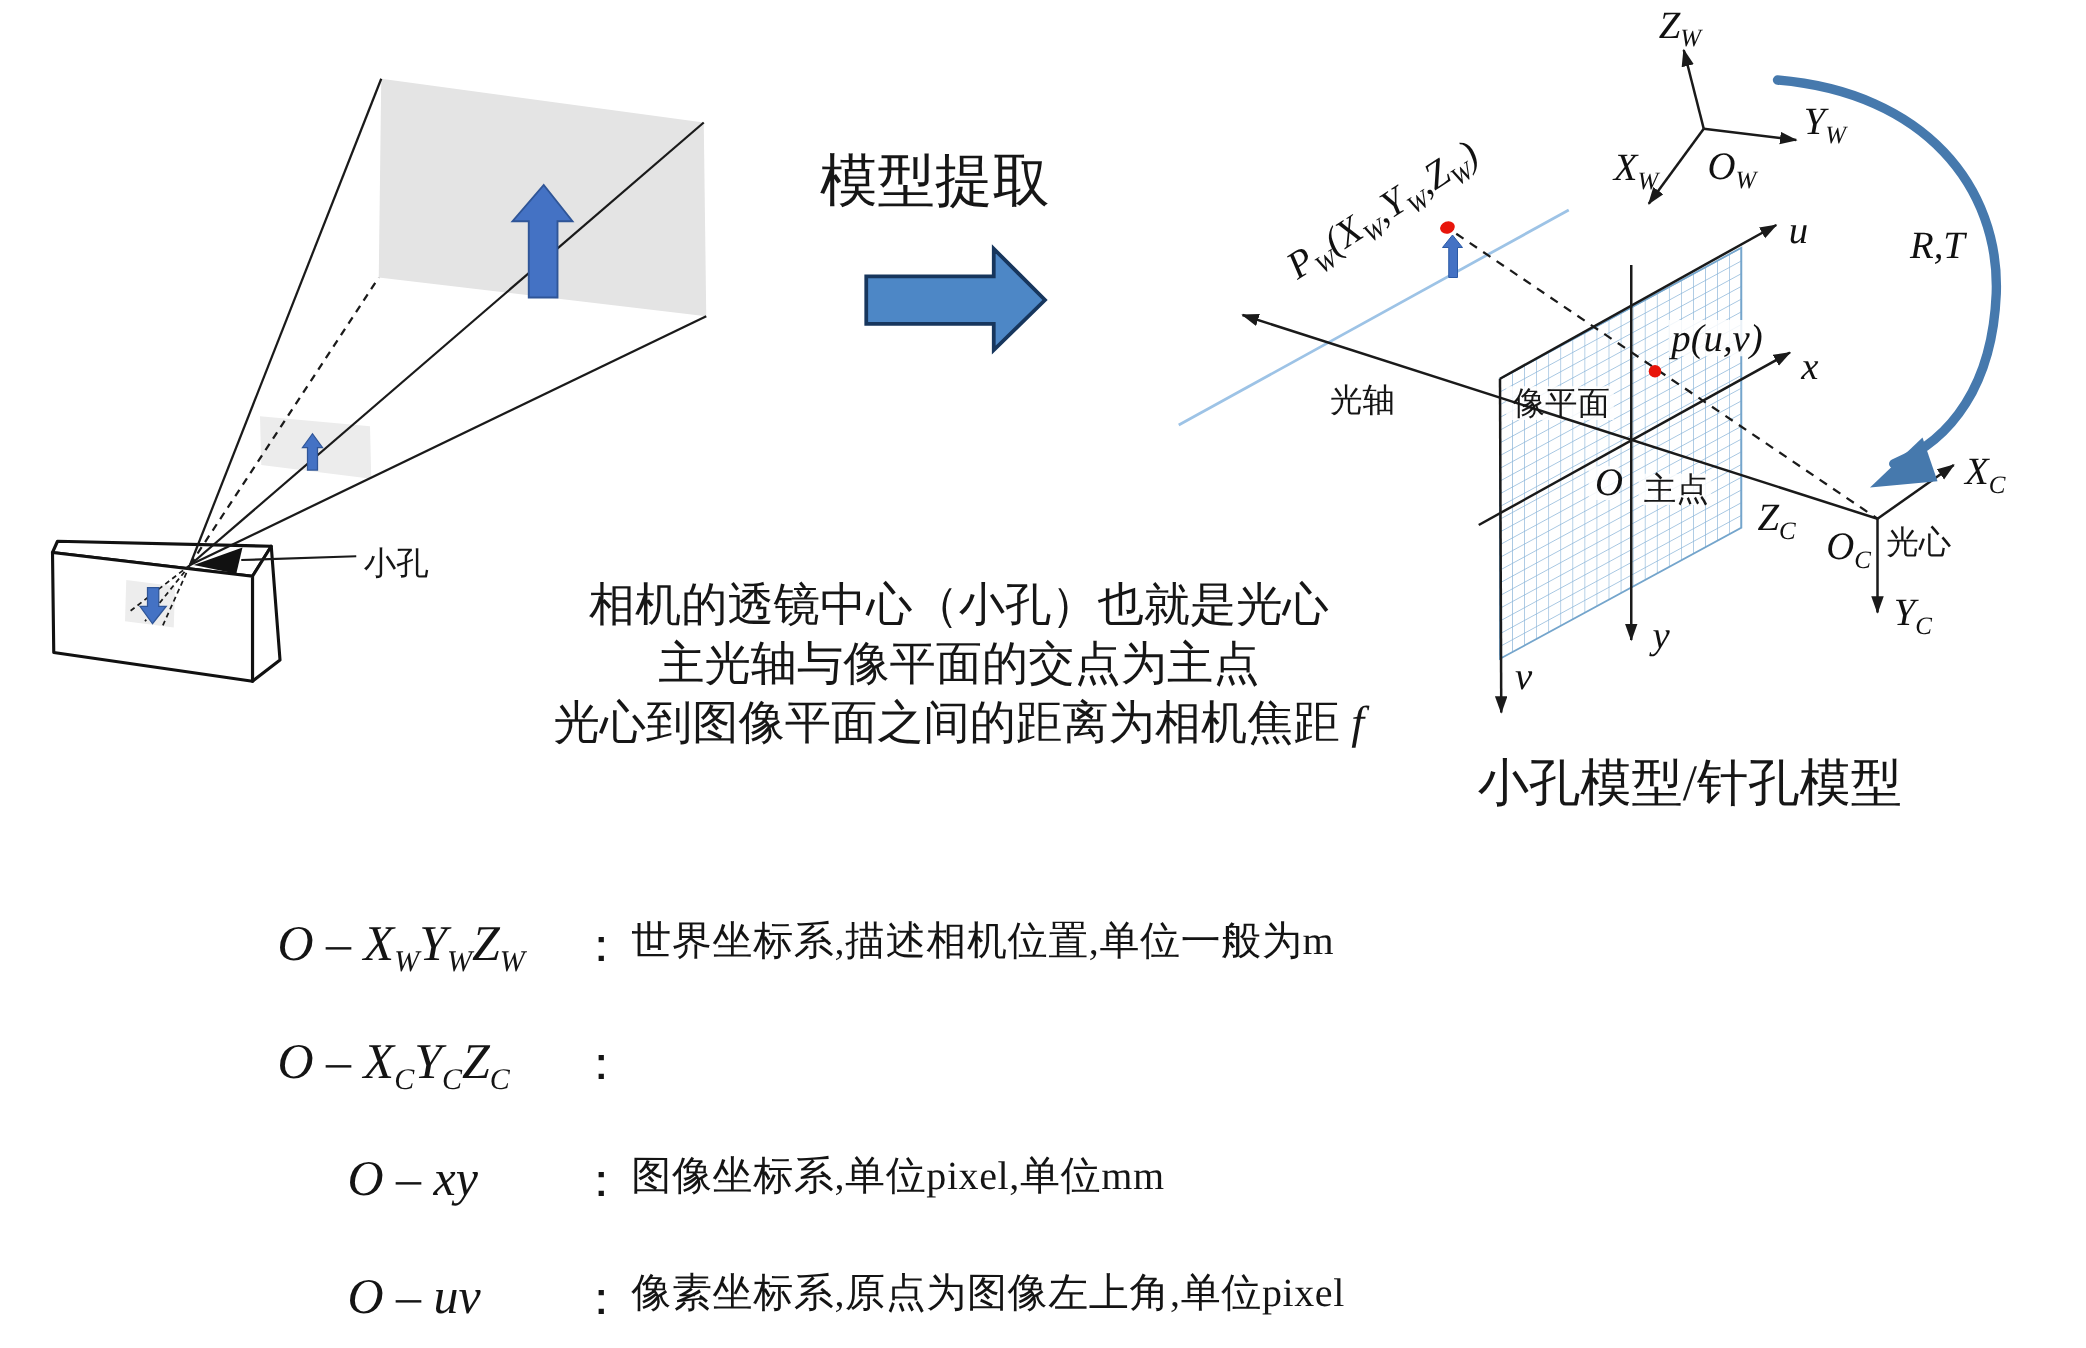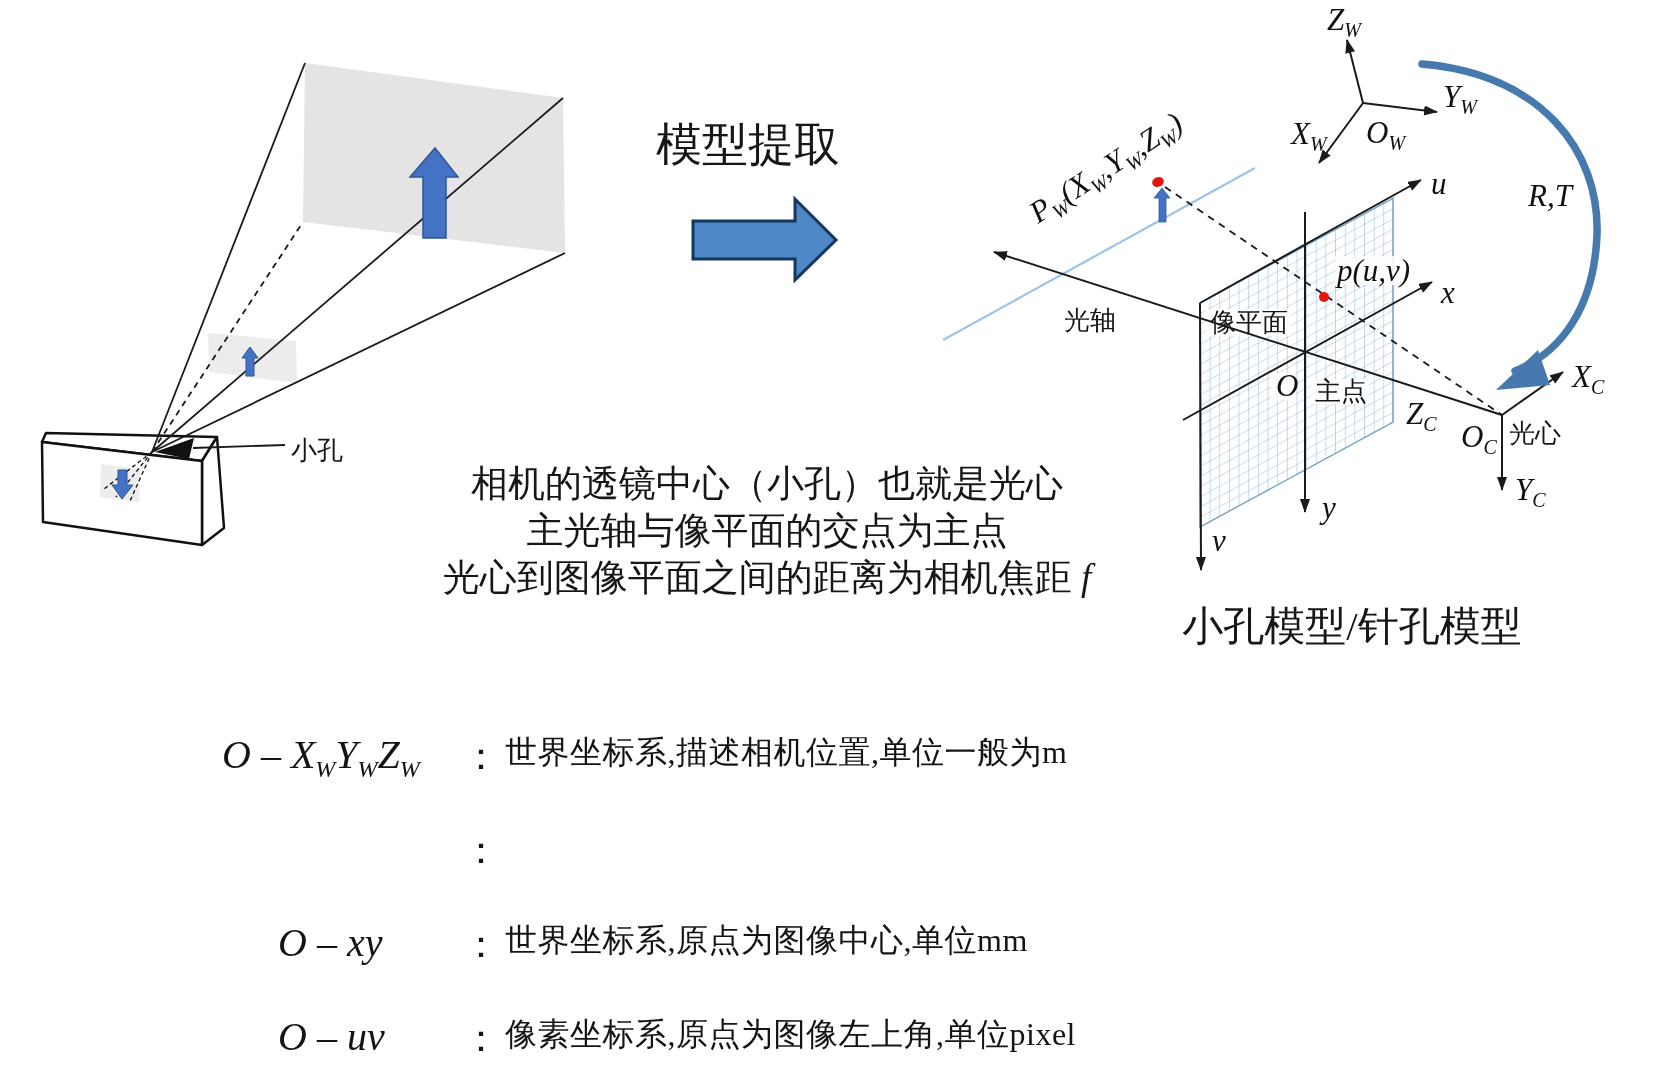--- a/index.html
+++ b/index.html
@@ -156,27 +156,28 @@
   </g>
 </svg>
 
 <div class="legend-line" style="top:731px">
   <span class="lmath" style="left:222px"><span>O – X</span><sub>W</sub><span>Y</span><sub>W</sub><span>Z</span><sub>W</sub></span>
   <span class="lcolon" style="left:462px">：</span>
   <span class="ldesc" style="left:505px">世界坐标系,描述相机位置,单位一般为m</span>
 </div>
 
 <div class="legend-line" style="top:825px">
+  <span class="lmath" style="left:222px"><span>O – X</span><sub>C</sub><span>Y</span><sub>C</sub><span>Z</span><sub>C</sub></span>
   <span class="lcolon" style="left:462px">：</span>
 </div>
 
 <div class="legend-line" style="top:919px">
   <span class="lmath" style="left:278px"><span>O – xy</span><sub></sub></span>
   <span class="lcolon" style="left:462px">：</span>
-  <span class="ldesc" style="left:505px">世界坐标系,原点为图像中心,单位mm</span>
+  <span class="ldesc" style="left:505px">图像坐标系,单位pixel,单位mm</span>
 </div>
 
 <div class="legend-line" style="top:1013px">
   <span class="lmath" style="left:278px"><span>O – uv</span><sub></sub></span>
   <span class="lcolon" style="left:462px">：</span>
   <span class="ldesc" style="left:505px">像素坐标系,原点为图像左上角,单位pixel</span>
 </div>
 
 </div>
 

